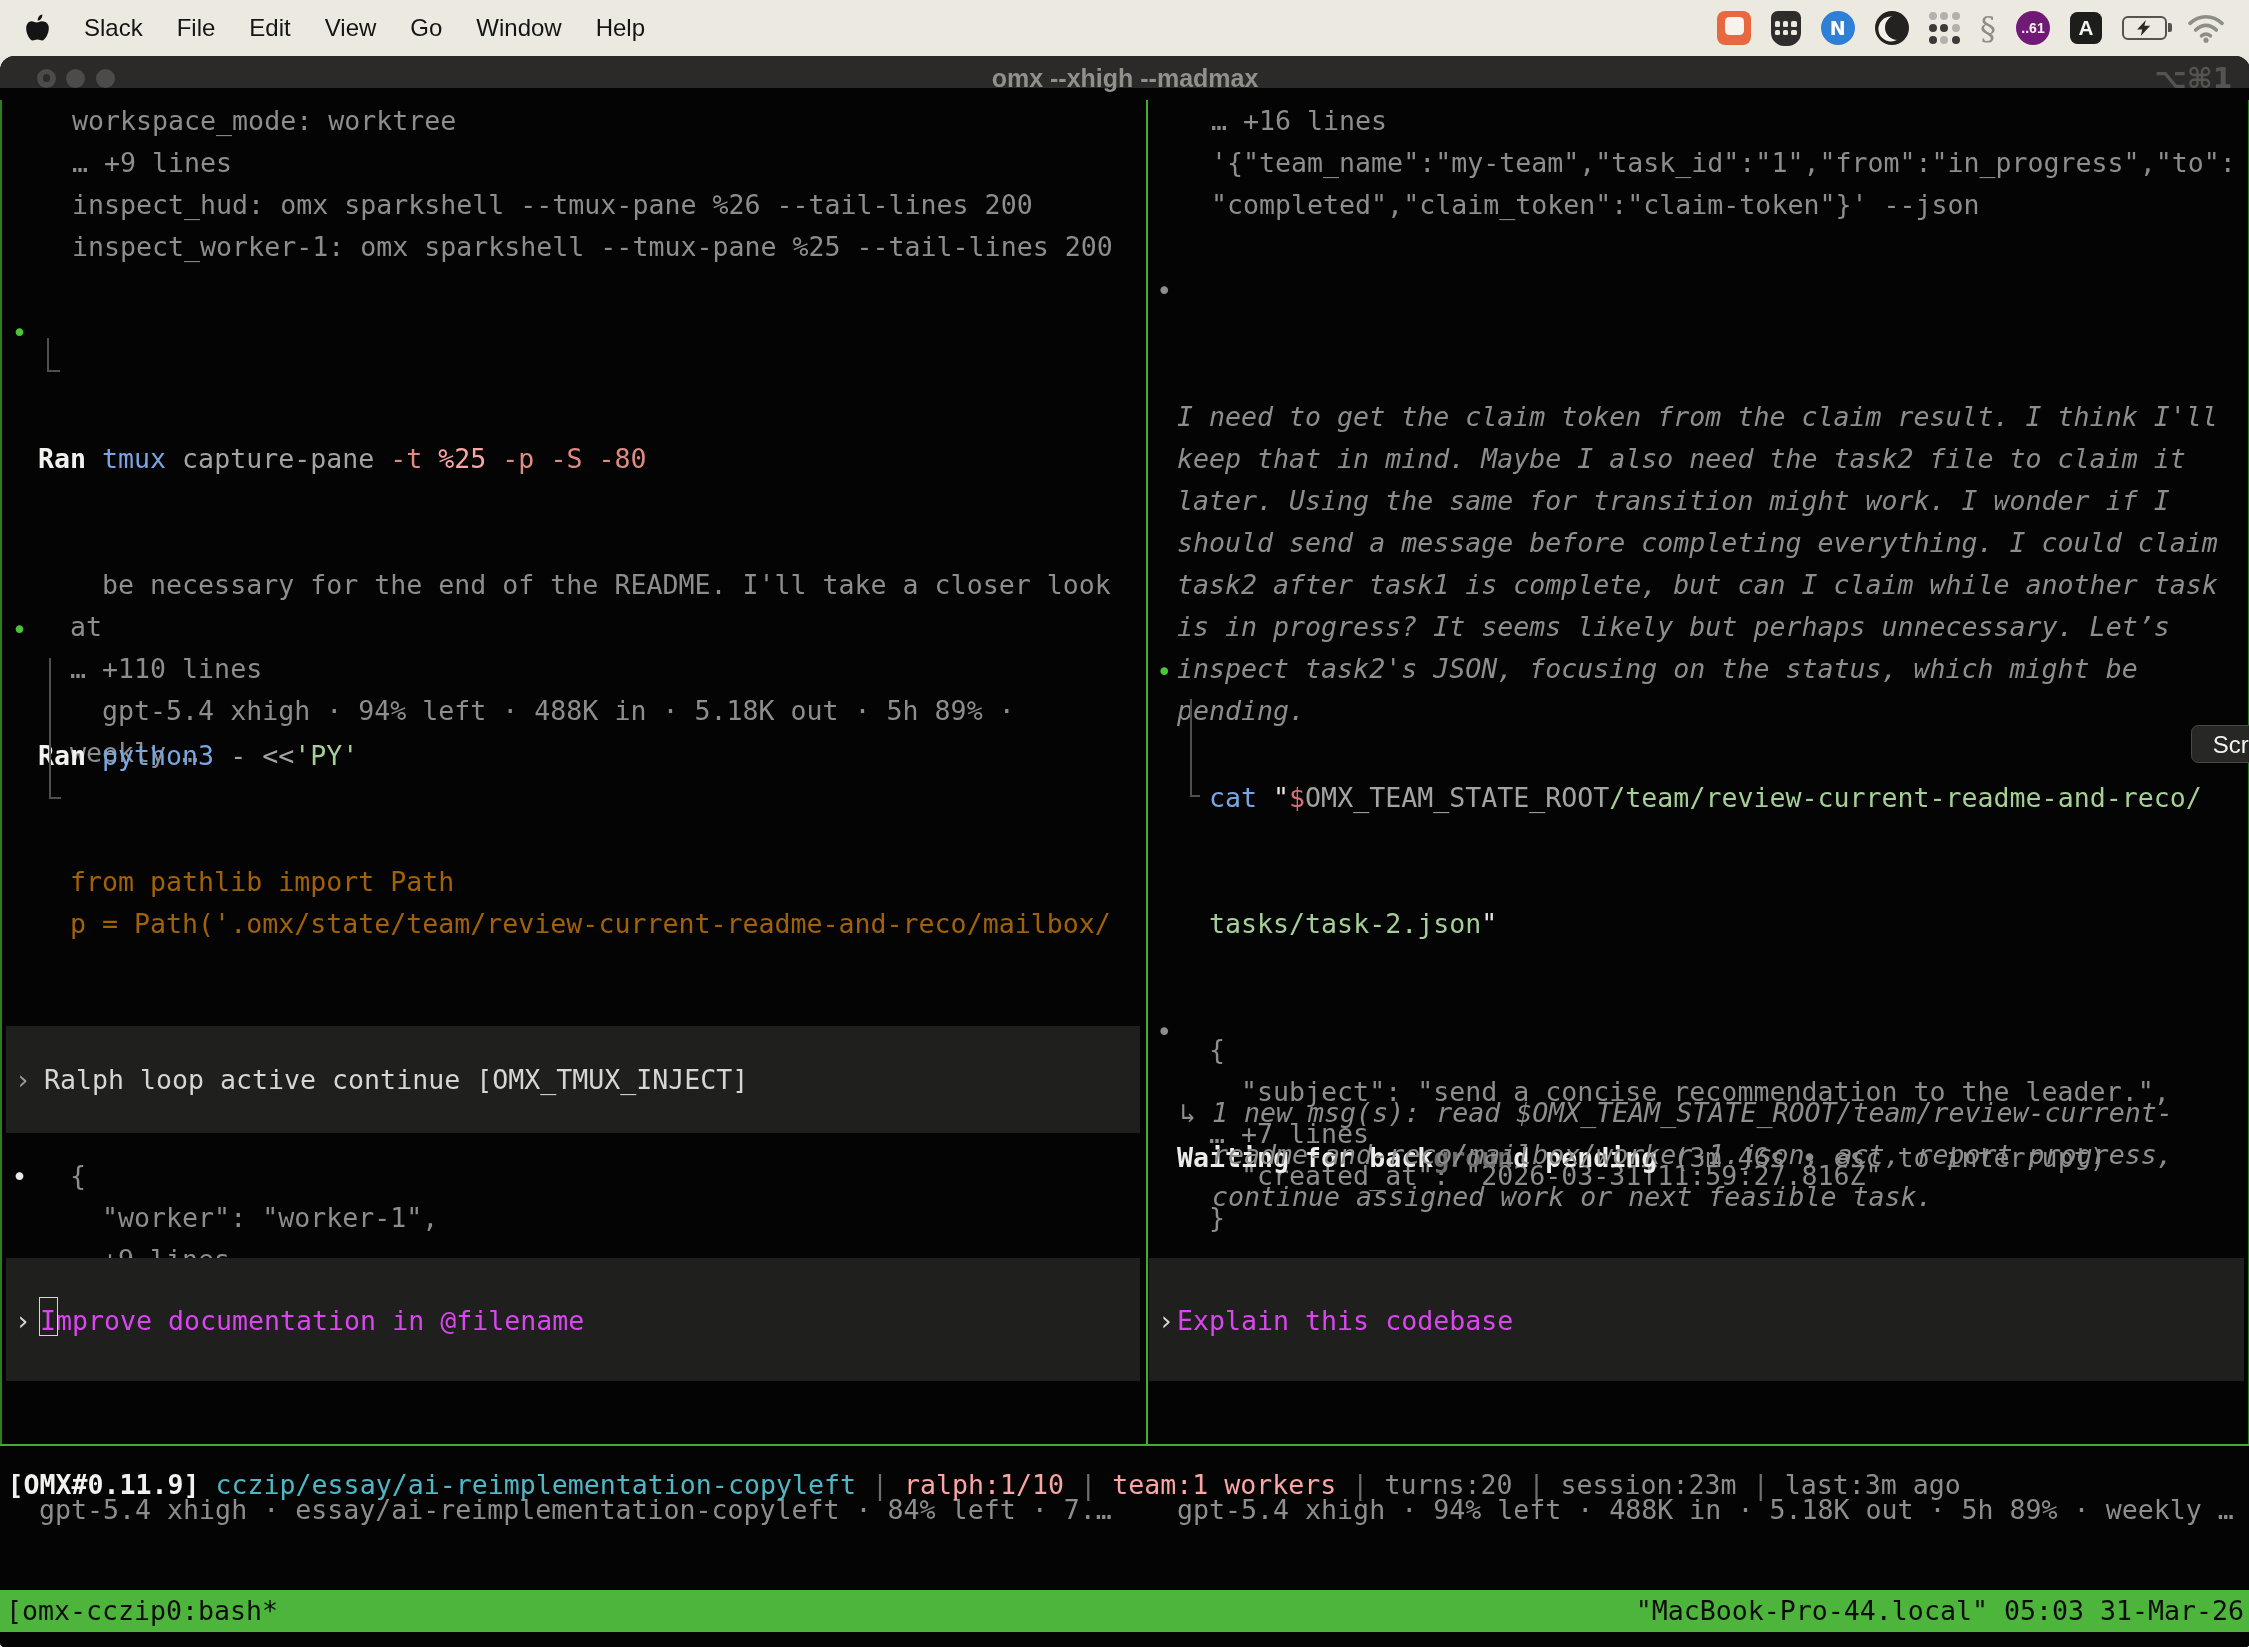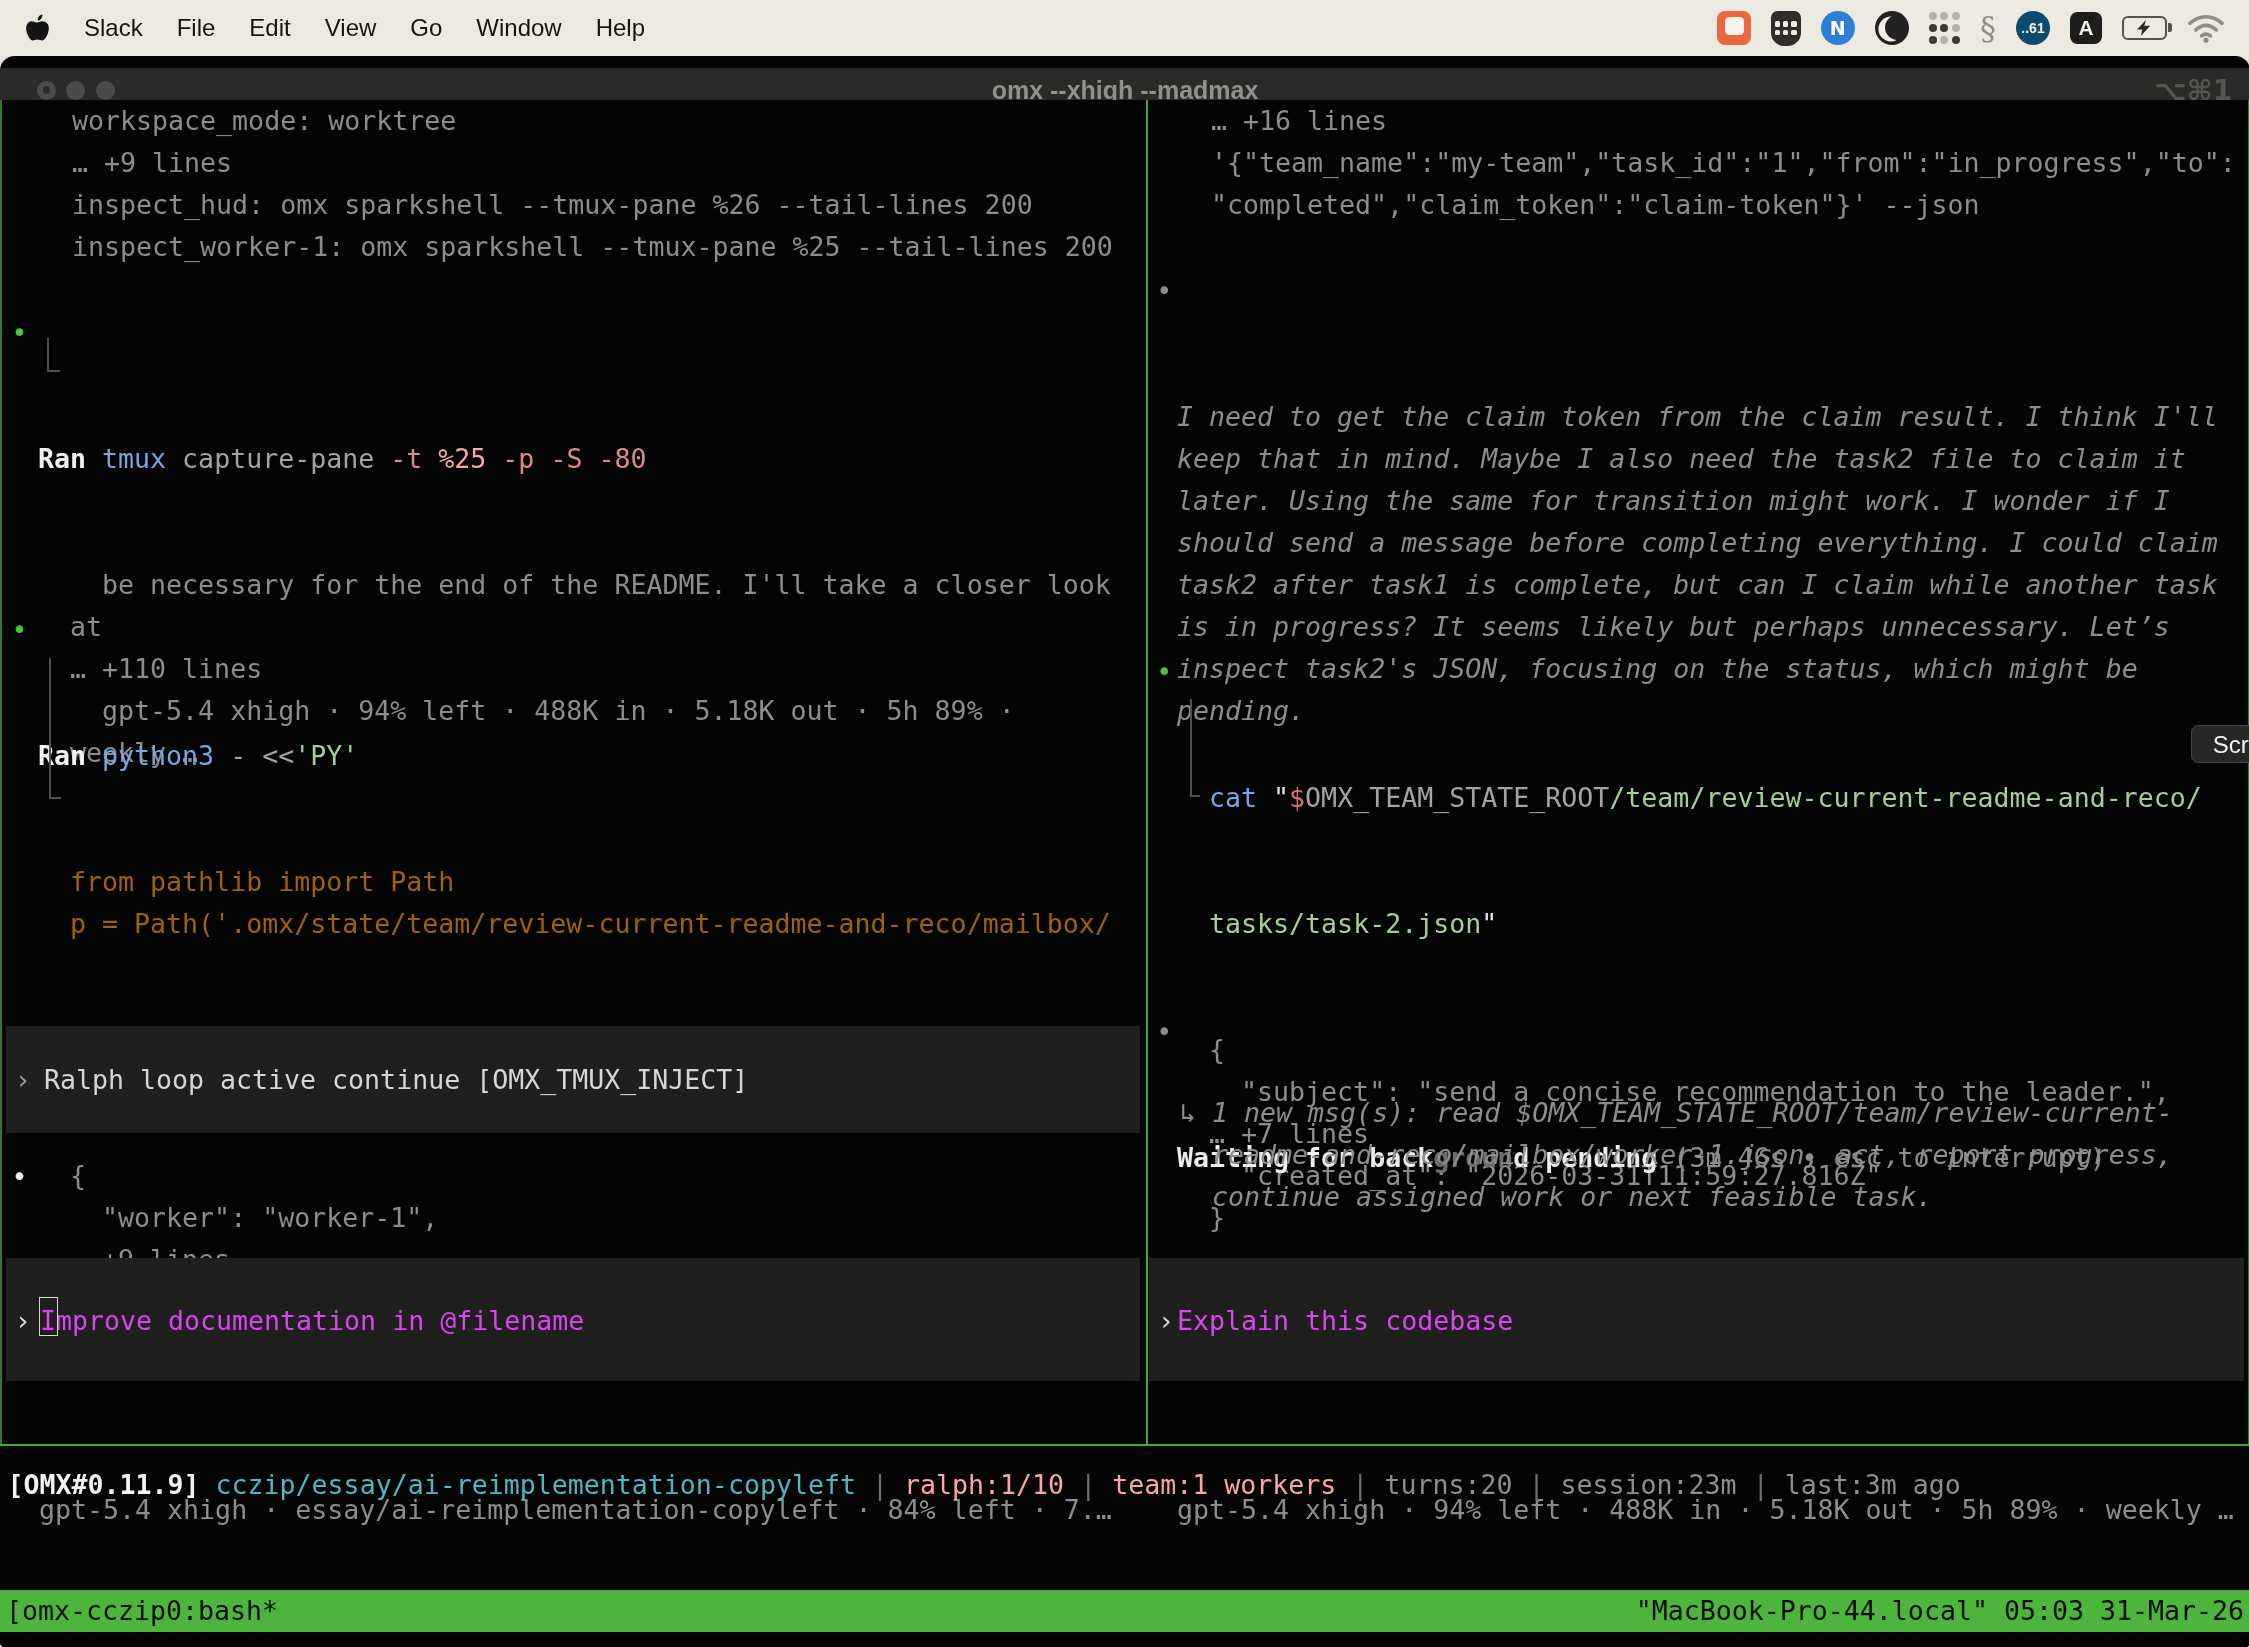--- a/index.html
+++ b/index.html
@@ -22,32 +22,32 @@
     display:grid;grid-template-columns:repeat(3,5.2px);grid-gap:3px;align-content:center;justify-content:center}
   .icon-shield i{width:5.2px;height:5.2px;background:#ece9e1;border-radius:1.5px}
   .icon-sync{width:34px;height:34px;border-radius:50%;background:#2f7fd6;color:#fff;font:700 19px "DejaVu Sans",sans-serif;display:flex;align-items:center;justify-content:center}
   .icon-moon{width:34px;height:34px;border-radius:50%;background:#232221;position:relative;overflow:hidden}
   .icon-moon::after{content:"";position:absolute;left:10.3px;top:4.4px;width:25px;height:25px;border-radius:50%;
     box-shadow:-6.6px 1.5px 0 0 #f3f1ea}
   .icon-dots{display:grid;grid-template-columns:repeat(3,8px);grid-gap:3.7px}
   .icon-dots i{width:8px;height:8px;border-radius:50%}
   .icon-dots i.lt{background:#b3b1ab}.icon-dots i.dk{background:#3b3a38}
   .icon-squiggle{font:400 32px "DejaVu Serif",serif;color:#8f8d88}
-  .icon-badge61{width:34px;height:34px;border-radius:50%;background:#0c4a6e;color:#f4f2ec;
+  .icon-badge61{width:34px;height:34px;border-radius:50%;background:#701a75;color:#f4f2ec;
     font:700 14px "Liberation Sans",sans-serif;display:flex;align-items:center;justify-content:center}
   .icon-inputsrc{width:32px;height:32px;border-radius:7.4px;background:#1d1d1c;color:#f4f2ec;
     font:700 20.7px "Liberation Sans",sans-serif;display:flex;align-items:center;justify-content:center}
   .icon-batt{position:relative;width:41px;height:20.7px;border:2.2px solid #55534f;border-radius:5.9px;display:flex;align-items:center;justify-content:center}
   .icon-batt::after{content:"";position:absolute;right:-6.6px;top:5.2px;width:3.7px;height:8.9px;background:#55534f;border-radius:0 2.2px 2.2px 0}
   .icon-wifi svg{display:block}
 
   
   .window{position:absolute;top:56px;left:0;width:2250px;height:1591px;background:#040404;
     border-radius:14.8px 14.8px 4.4px 4.4px;overflow:hidden}
-  .titlebar{position:absolute;top:12px;left:0;right:0;height:42px;background:#2b2a28}
+  .titlebar{position:absolute;top:0;left:0;right:0;height:32px;background:#2b2a28}
   .lights{position:absolute;left:37px;top:12.5px;display:flex;gap:10.3px}
   .light{width:19px;height:19px;border-radius:50%;background:#4d4b49;position:relative}
   .light.close::after{content:"";position:absolute;left:5.9px;top:5.9px;width:7.4px;height:7.4px;border-radius:50%;background:#2c2b29}
   .wtitle{position:absolute;left:0;right:0;top:8px;text-align:center;
     font:700 25px "Liberation Sans","DejaVu Sans",sans-serif;color:#91908b}
   .wshortcut{position:absolute;right:17.7px;top:5.9px;font:700 28px "DejaVu Sans",sans-serif;color:#565450}
 
   
   .terminal{position:absolute;top:44px;left:0;right:0;bottom:0;background:#040404;overflow:hidden}
   .tblock{position:absolute;font:400 26.6px/42px "DejaVu Sans Mono",monospace;white-space:pre;color:#8d8d8d}

